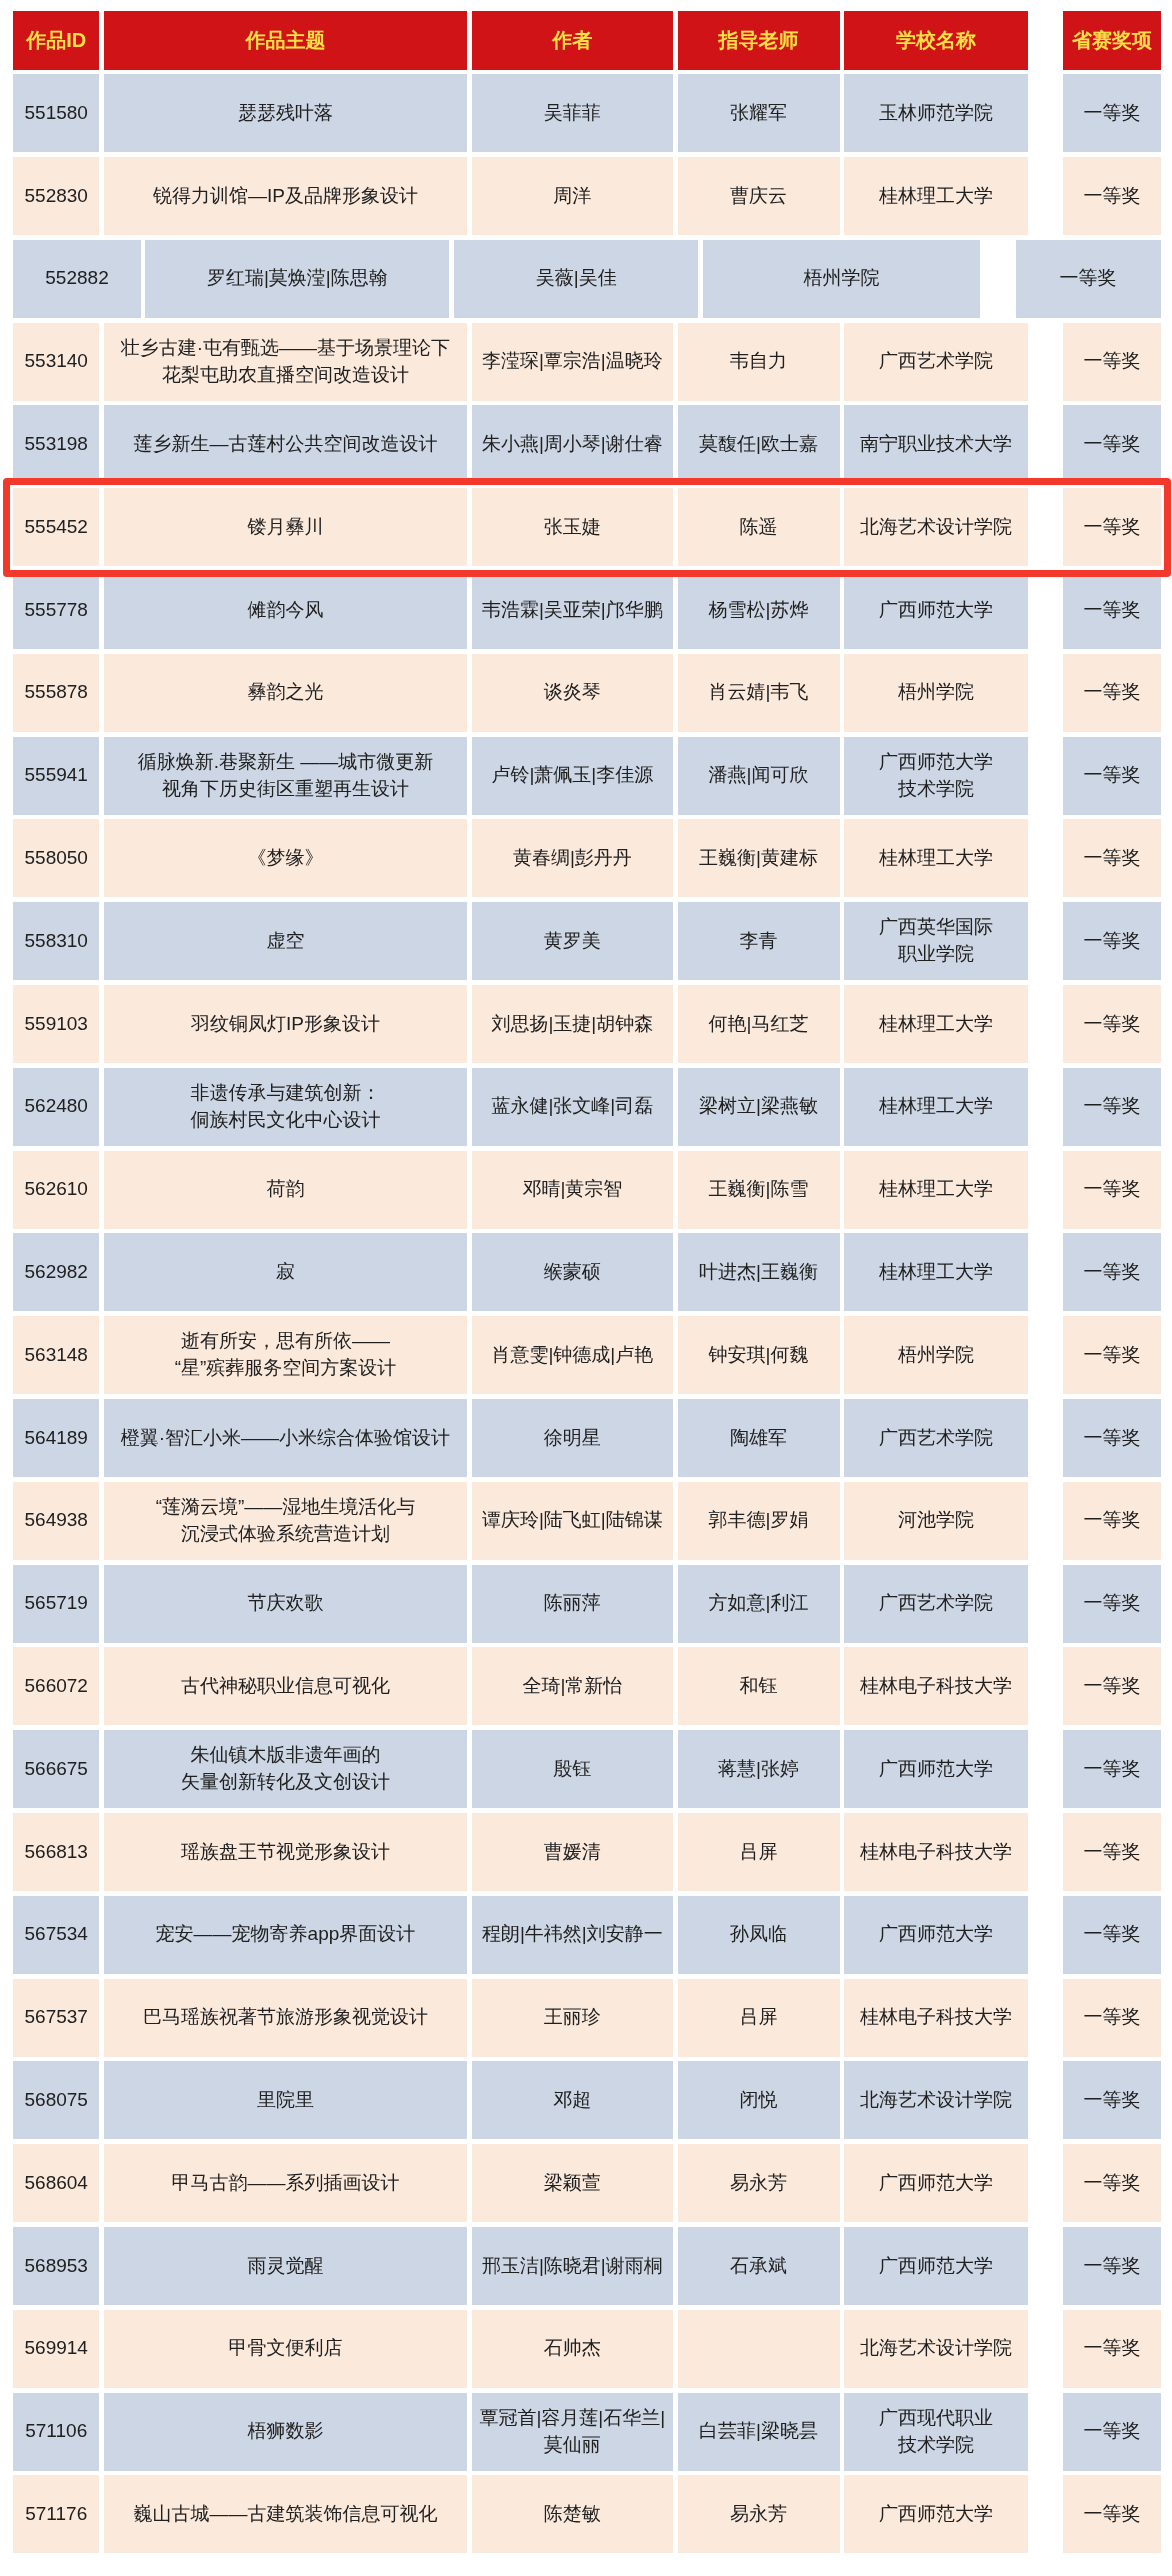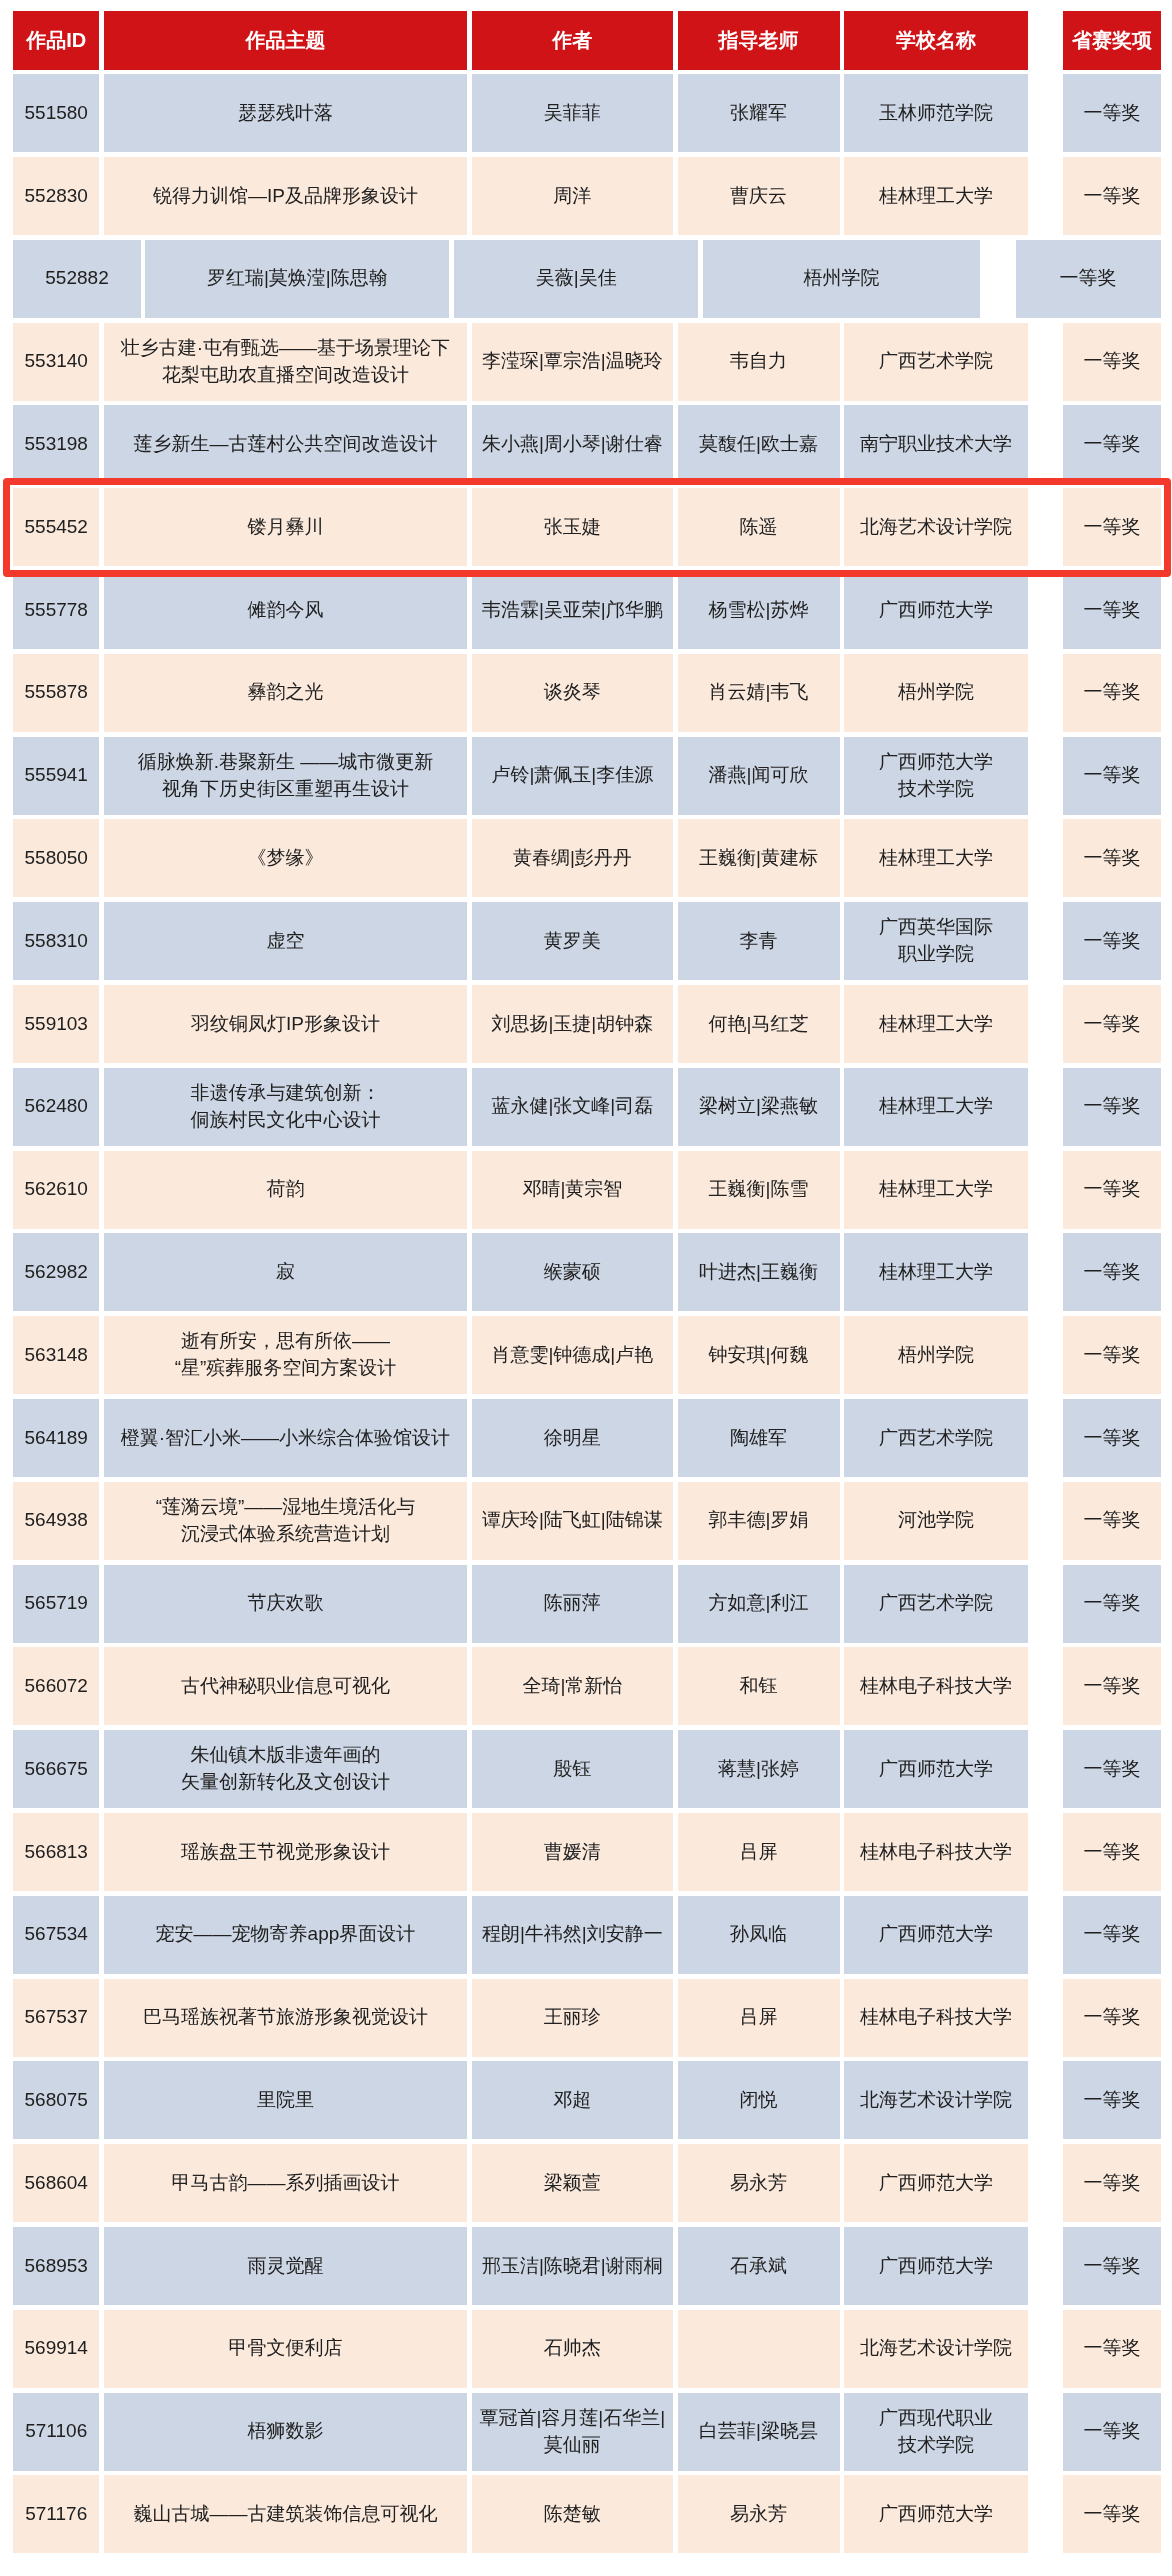--- a/index.html
+++ b/index.html
@@ -16,21 +16,21 @@
     padding:0 3.8px;overflow:hidden;
   }
   .c1{flex:88 0 0;}
   .c2{flex:401 0 0;}
   .c3{flex:218 0 0;}
   .c4{flex:174 0 0;}
   .c5{flex:198 0 0;text-align:center;}
   .c6{flex:101 0 0;margin-left:31px;}
   .row.header .cell{
     background:var(--header-red,#d01317);
-    color:#ffffff;font-weight:bold;font-size:20px;
+    color:#fde047;font-weight:bold;font-size:20px;
   }
   .row.blue .cell{background:var(--row-blue,#cdd6e4);}
   .row.peach .cell{background:var(--row-peach,#fbe9dc);}
   .hl-border{
     display:none;position:absolute;inset:-10.5px;
     border:7.6px solid var(--highlight-red,#f2392c);
     border-radius:3.8px;pointer-events:none;z-index:2;
   }
   .row.highlight .hl-border{display:block;}
 </style>

